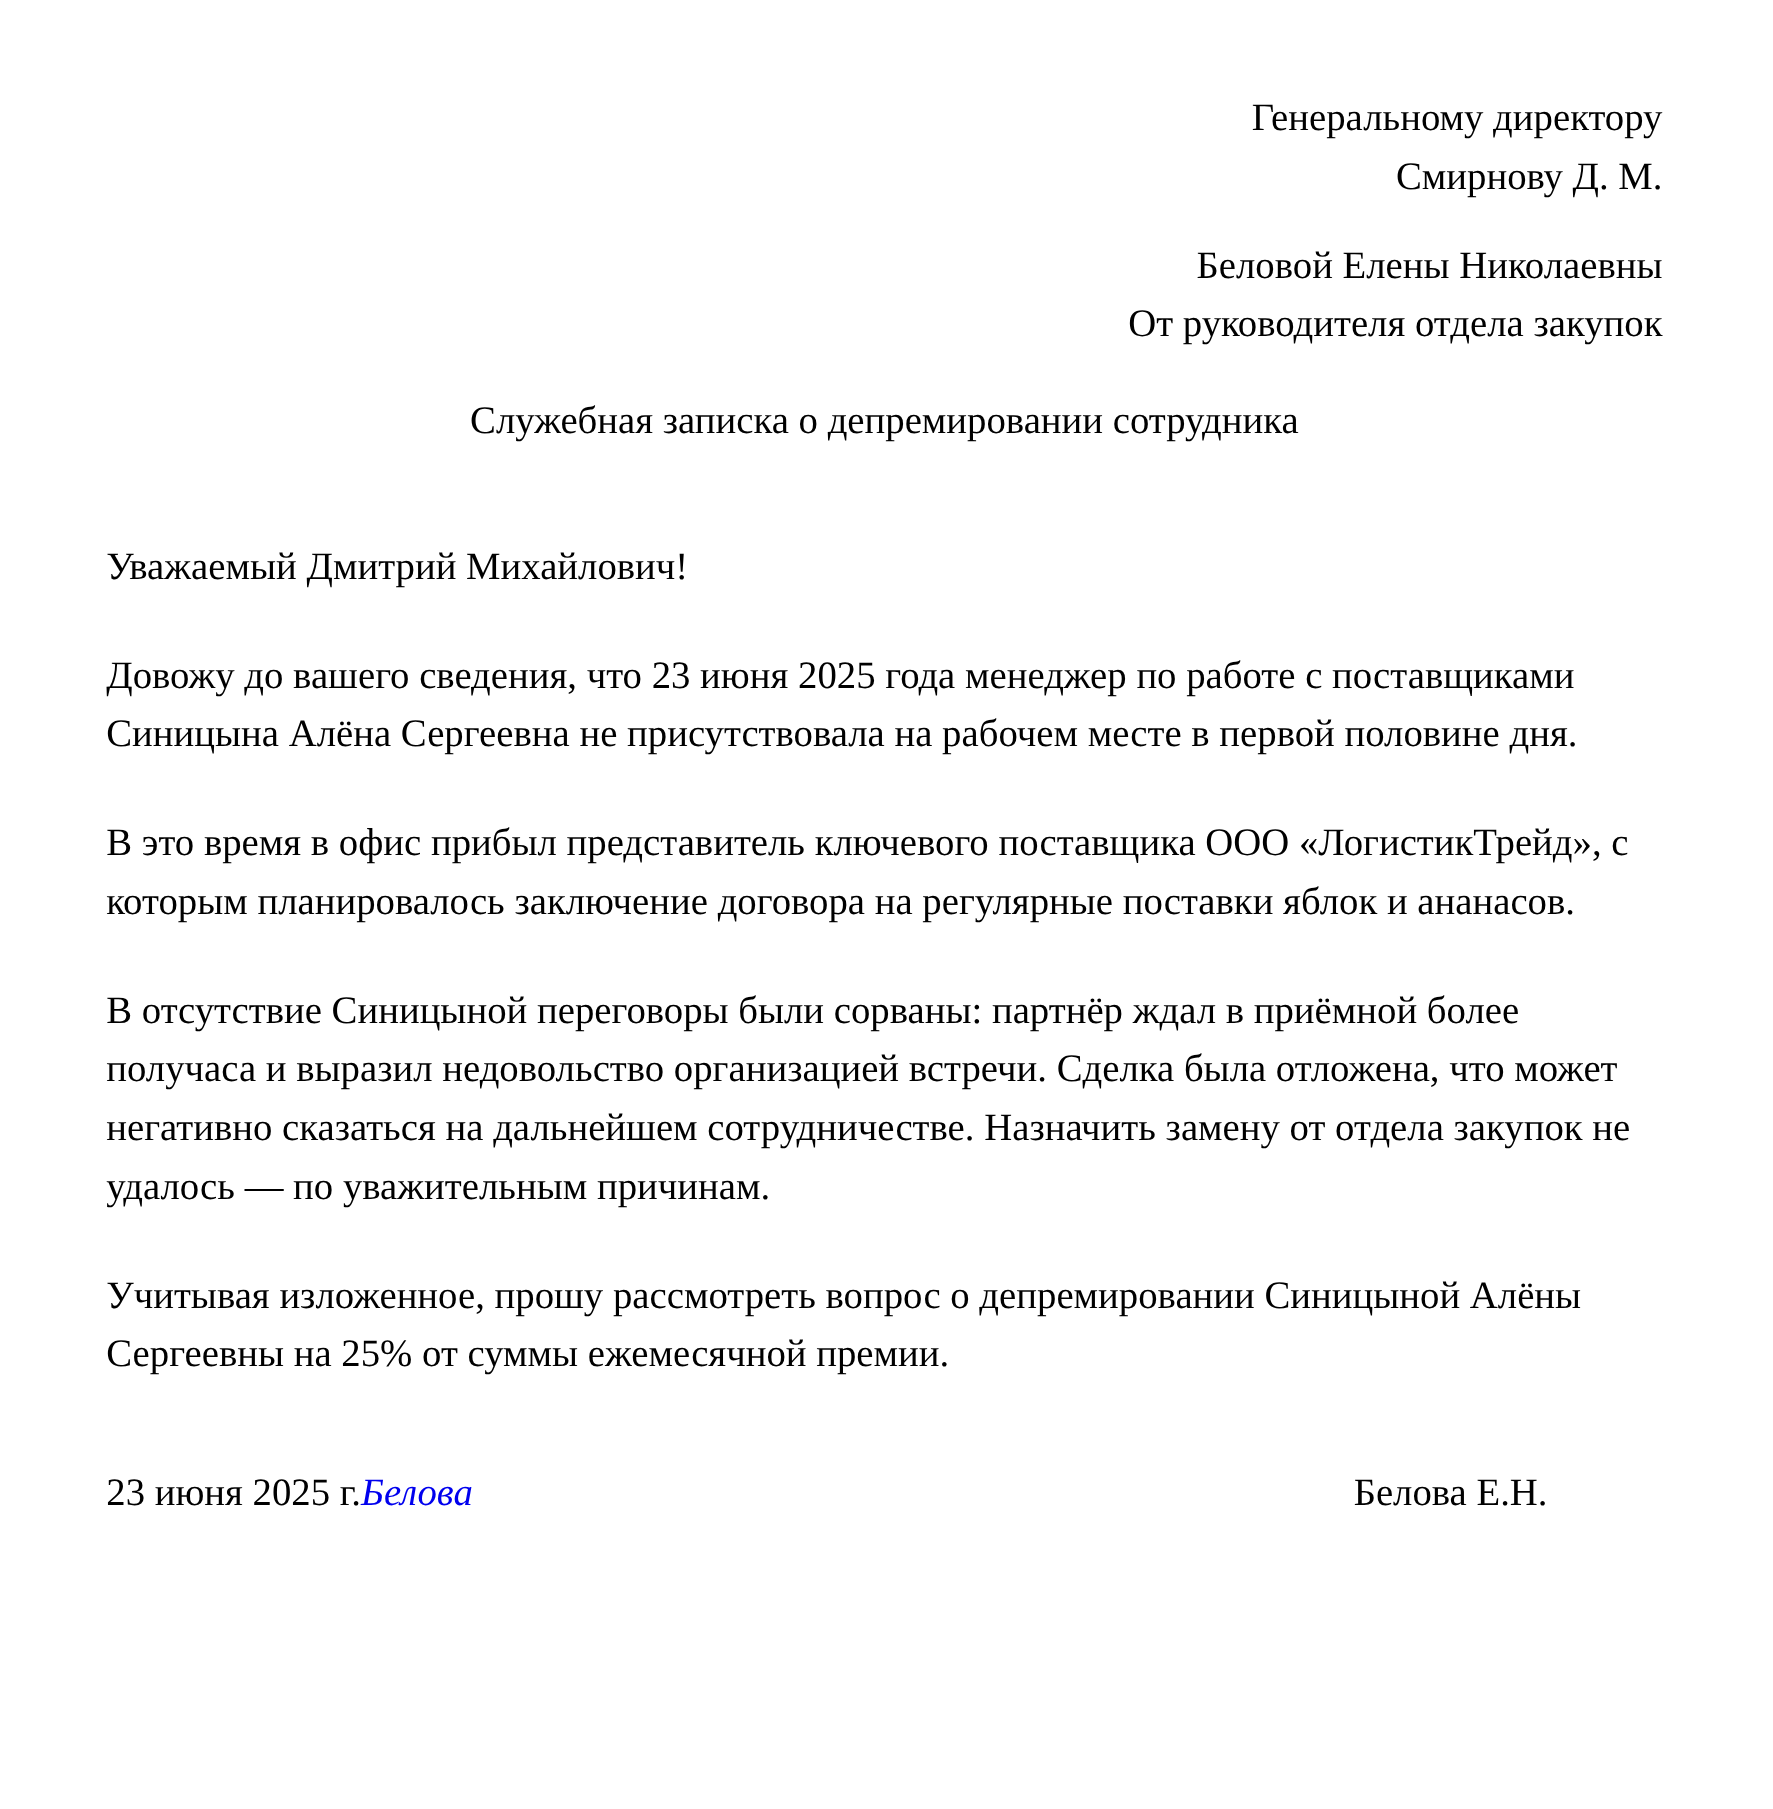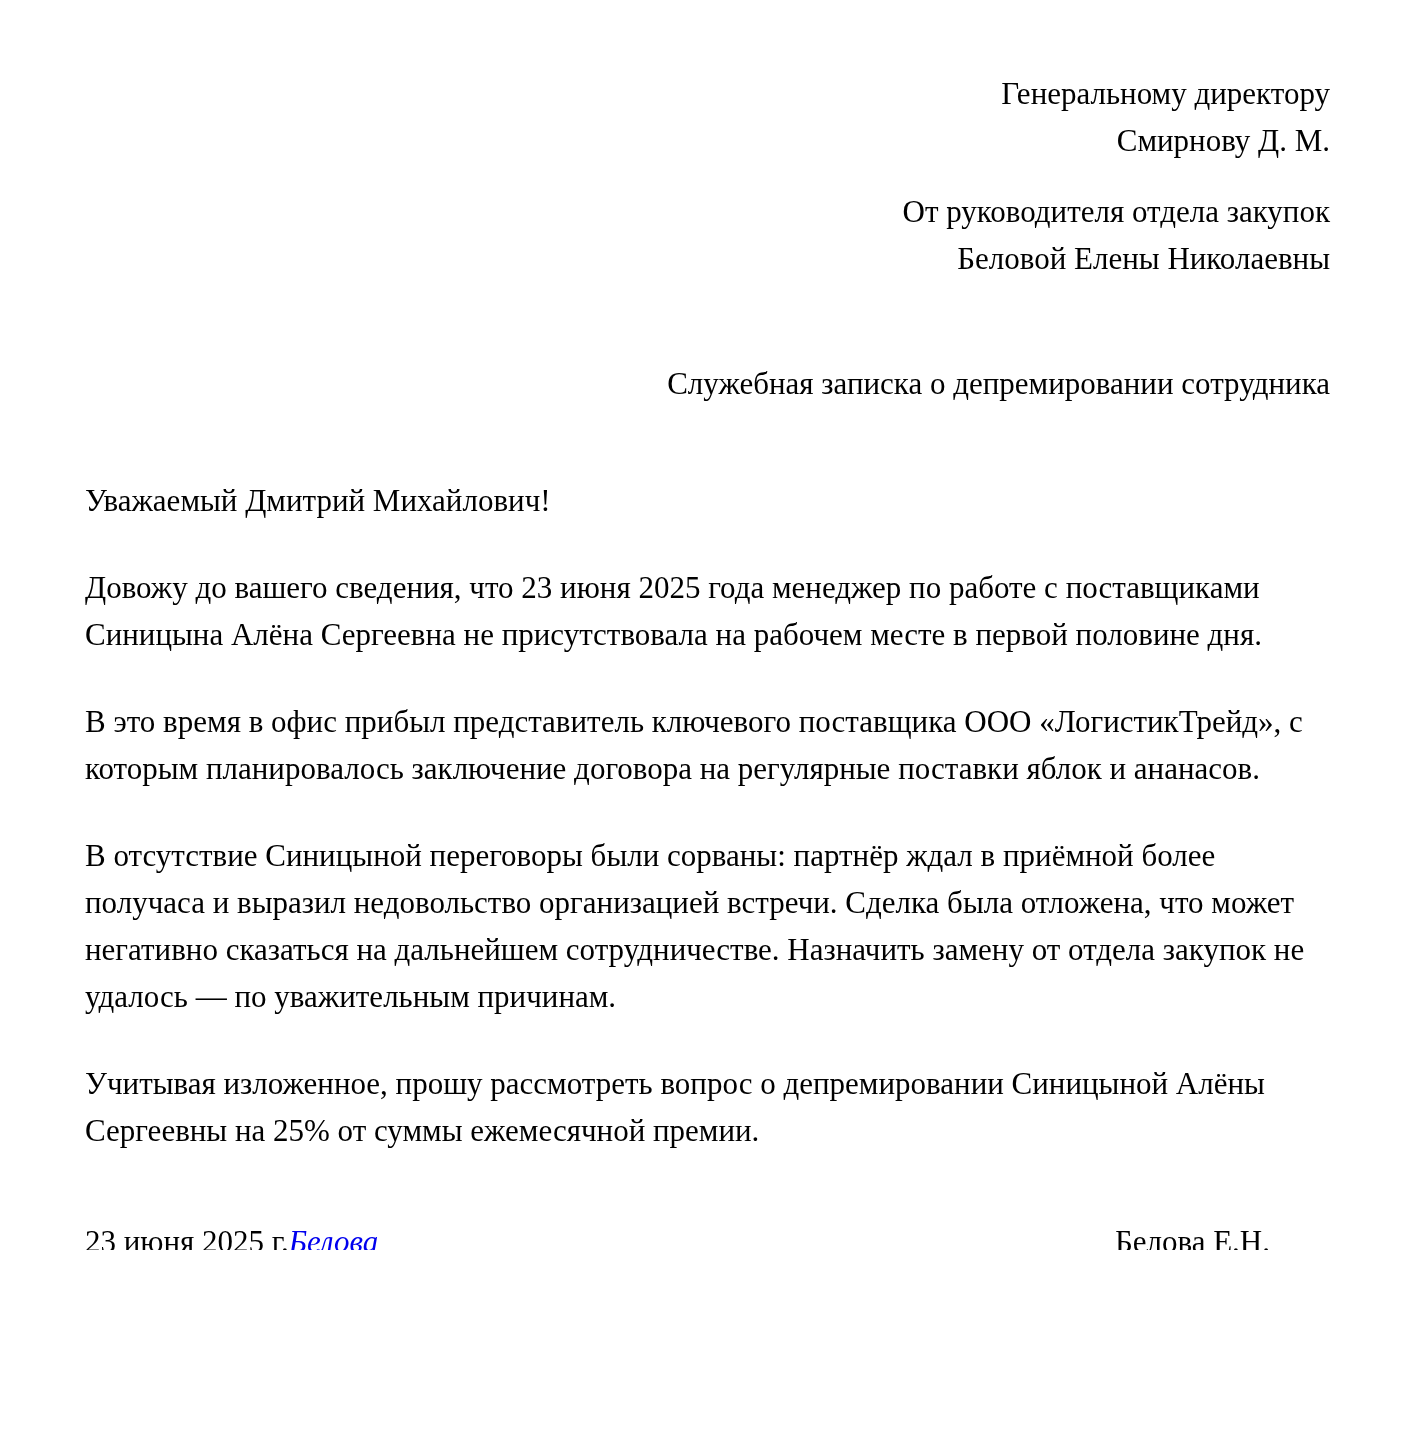--- a/index.html
+++ b/index.html
@@ -22,22 +22,22 @@
     padding: 70px 88px 0 85px;
     overflow: hidden;
   }
   .recipient-block, .sender-block {
     text-align: right;
   }
   .sender-block {
     margin-top: 24px;
   }
   .doc-title {
-    margin-top: 78px;
-    text-align: right;
+    margin-top: 30px;
+    text-align: center;
   }
   .greeting {
     margin-top: 70px;
   }
   p.body-para {
     margin: 40px 0 0 0;
     text-align: left;
   }
   .footer-row {
     display: flex;
@@ -48,37 +48,37 @@
     flex: 0 0 auto;
   }
   .footer-signature {
     flex: 0 0 auto;
     font-style: italic;
     color: #0000EE;
   }
   .footer-name {
     flex: 0 0 auto;
     margin-left: auto;
-    margin-right: 60px;
+    margin-right: 92px;
     text-align: center;
   }
 </style>
 </head>
 <body>
 
 <div class="page">
 
   <div class="recipient-block">
     <div>Генеральному директору</div>
     <div>Смирнову Д. М.</div>
   </div>
 
   <div class="sender-block">
+    <div>Беловой Елены Николаевны</div>
     <div>От руководителя отдела закупок</div>
-    <div>Беловой Елены Николаевны</div>
   </div>
 
   <div class="doc-title">Служебная записка о депремировании сотрудника</div>
 
   <div class="greeting">Уважаемый Дмитрий Михайлович!</div>
 
   <p class="body-para">Довожу до вашего сведения, что 23 июня 2025 года менеджер по работе с поставщиками Синицына Алёна Сергеевна не присутствовала на рабочем месте в первой половине дня.</p>
   <p class="body-para">В это время в офис прибыл представитель ключевого поставщика ООО «ЛогистикТрейд», с которым планировалось заключение договора на регулярные поставки яблок и ананасов.</p>
   <p class="body-para">В отсутствие Синицыной переговоры были сорваны: партнёр ждал в приёмной более получаса и выразил недовольство организацией встречи. Сделка была отложена, что может негативно сказаться на дальнейшем сотрудничестве. Назначить замену от отдела закупок не удалось — по уважительным причинам.</p>
   <p class="body-para">Учитывая изложенное, прошу рассмотреть вопрос о депремировании Синицыной Алёны Сергеевны на 25% от суммы ежемесячной премии.</p>

